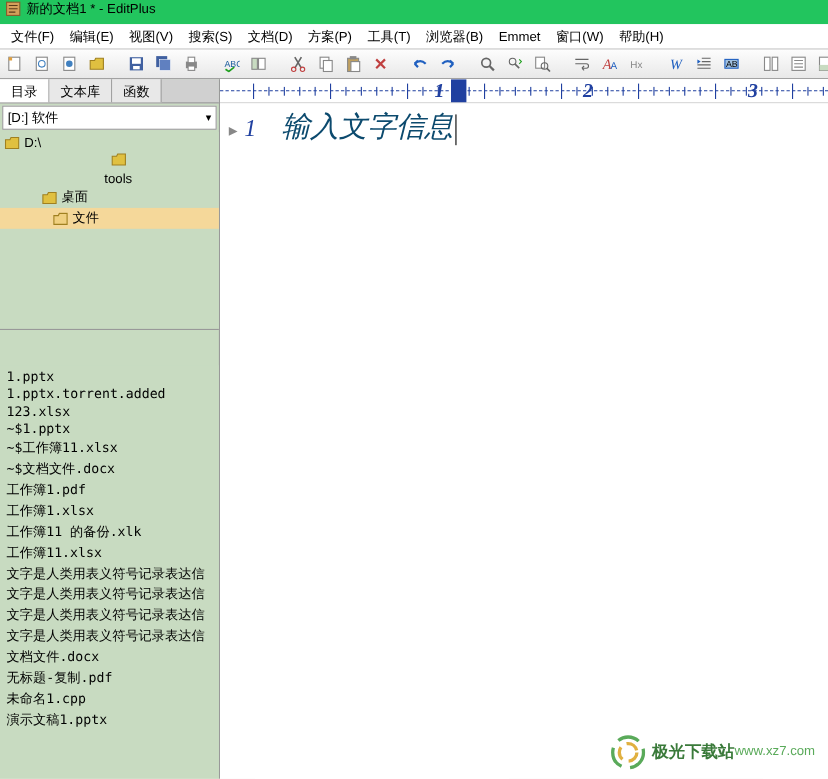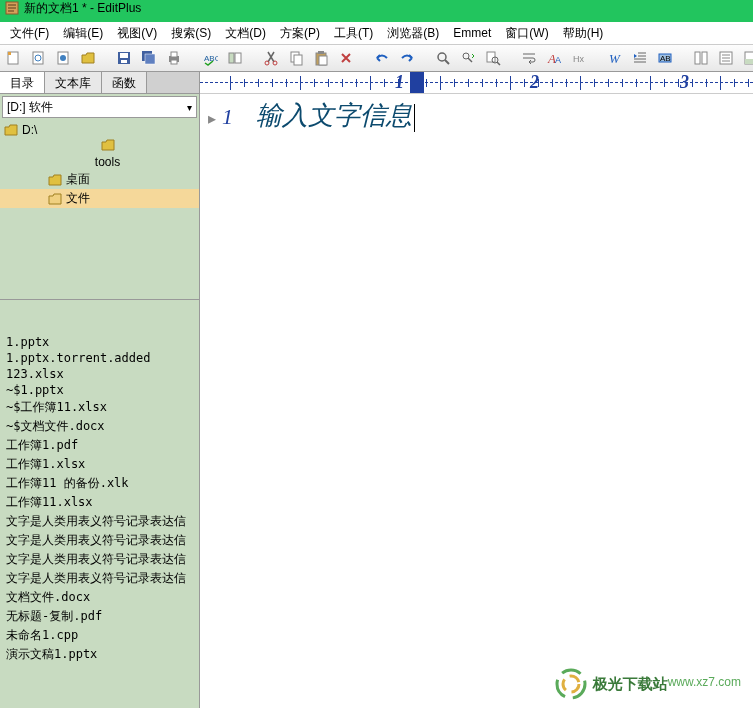--- a/index.html
+++ b/index.html
@@ -15,21 +15,21 @@
 .main-area { display: flex; height: calc(100% - 72px); }
 .sidebar { width: 200px; background: #c8dbc1; border-right: 1px solid #999; display: flex; flex-direction: column; }
 .sidebar-tabs { height: 22px; display: flex; background: #d0d0d0; border-bottom: 1px solid #999; }
 .sidebar-tab { padding: 3px 10px; font-size: 12px; border-right: 1px solid #999; background: #e8e8e8; cursor: pointer; }
 .sidebar-tab.active { background: #fff; font-weight: normal; }
 .path-selector { height: 22px; background: #fff; border: 1px solid #999; margin: 2px; display: flex; align-items: center; padding: 0 4px; font-size: 12px; }
 .path-selector-arrow { margin-left: auto; font-size: 10px; }
 .folder-tree { background: #c8dbc1; border-bottom: 1px solid #999; padding: 2px 0; height: 180px; overflow: auto; }
 .tree-item { display: flex; align-items: center; padding: 1px 4px; font-size: 12px; gap: 4px; cursor: pointer; }
 .tree-item.indent1 { padding-left: 20px; flex-direction: column; }
-.tree-item.indent2 { padding-left: 48px; }
+.tree-item.indent2 { padding-left: 38px; }
 .tree-item.indent3 { padding-left: 52px; }
 .tree-item.selected { background: #f5d89a; padding-left: 48px; }
 .folder-icon { width: 14px; height: 12px; }
 .file-list { flex: 1; background: #c8dbc1; overflow: auto; padding: 2px 0; margin-top: 32px; }
 .file-item { padding: 1px 6px; font-size: 12px; white-space: nowrap; overflow: hidden; text-overflow: ellipsis; cursor: pointer; font-family: SimSun, monospace; }
 .editor-area { flex: 1; display: flex; flex-direction: column; background: #fff; position: relative; }
 .ruler { height: 22px; background: #fff; border-bottom: 1px solid #ccc; position: relative; overflow: hidden; font-family: "Times New Roman", serif; font-style: italic; font-size: 18px; color: #2040a0; }
 .ruler-line { position: absolute; top: 10px; left: 0; right: 0; height: 2px; border-top: 1px dashed #2040a0; }
 .ruler-mark { position: absolute; top: 0; font-weight: bold; }
 .ruler-tick { position: absolute; top: 4px; width: 1px; height: 14px; background: #2040a0; }

